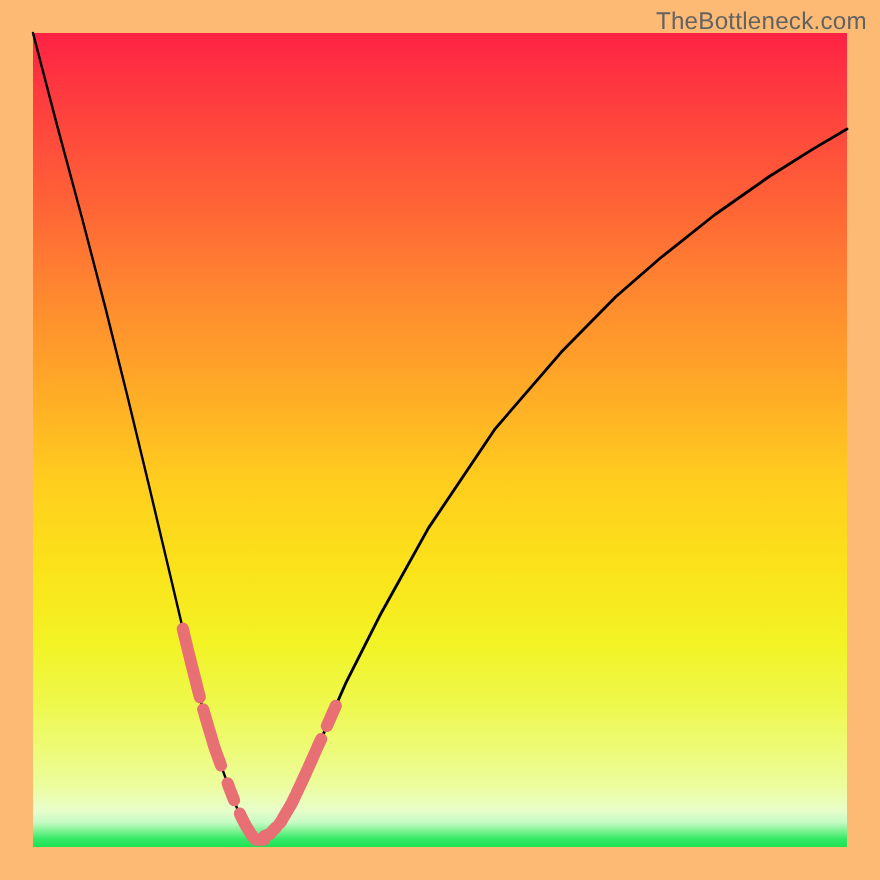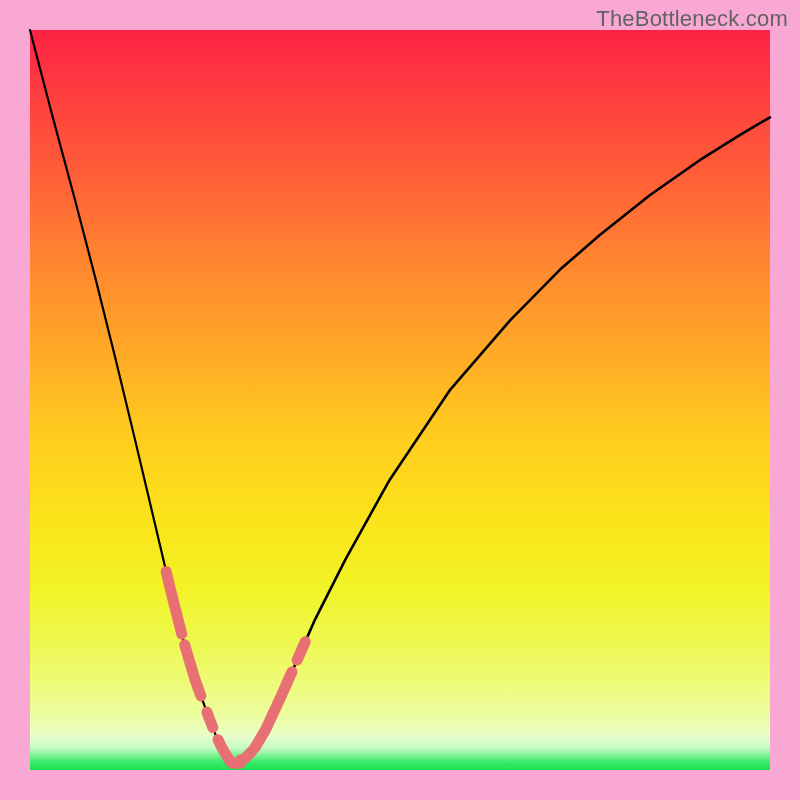--- a/index.html
+++ b/index.html
@@ -10,21 +10,21 @@
     overflow: hidden;
     background: #000;
     font-family: Arial, Helvetica, sans-serif;
   }
   .frame {
     position: absolute;
     left: 0;
     top: 0;
     width: 800px;
     height: 800px;
-    background: #f9a8d4;
+    background: #fdba74;
   }
   .plot {
     position: absolute;
     left: 30px;
     top: 30px;
     width: 740px;
     height: 740px;
     
     background: linear-gradient(
       to bottom,

